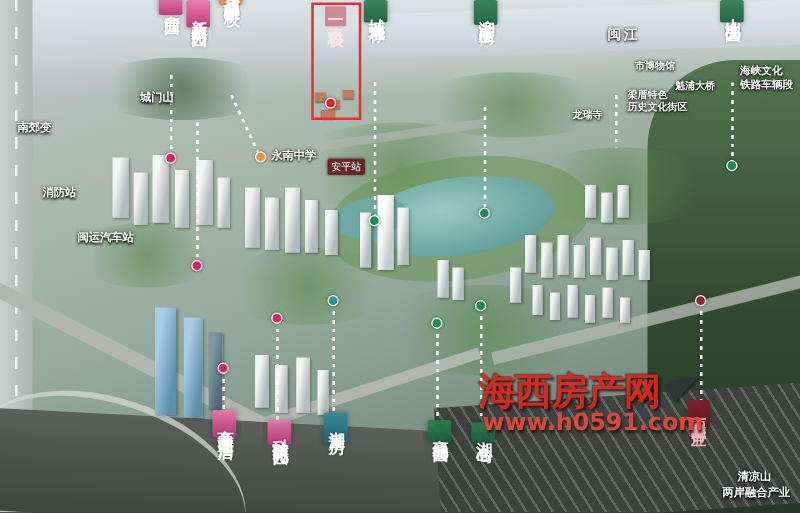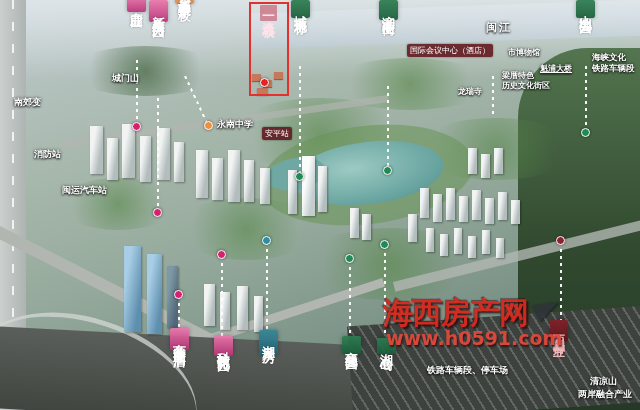--- a/index.html
+++ b/index.html
@@ -187,28 +187,26 @@
   <div class="vlabel t-darkred" style="left:550px;top:320px;">两岸融合产业</div>
 
   <div class="poi" style="left:486px;top:20px;font-size:11px;letter-spacing:2px;">闽江</div>
   <div class="poi" style="left:112px;top:72px;">城门山</div>
   <div class="poi" style="left:14px;top:96px;text-align:right;">南郊变</div>
   <div class="poi" style="left:34px;top:148px;">消防站</div>
   <div class="poi" style="left:62px;top:184px;">闽运汽车站</div>
   <div class="poi" style="left:217px;top:118px;">永南中学</div>
   <div class="poi poi-sm" style="left:508px;top:47px;">市博物馆</div>
   <div class="poi poi-sm poi2" style="left:502px;top:71px;"><span>梁厝特色</span><br><span>历史文化街区</span></div>
-  <div class="poi poi-sm" style="left:540px;top:63px;text-decoration:underline;">魁浦大桥</div>
+  <div class="poi poi-sm" style="left:540px;top:63px;">魁浦大桥</div>
   <div class="poi poi-sm" style="left:458px;top:86px;">龙瑞寺</div>
   <div class="poi poi2" style="left:592px;top:52px;font-size:8.5px;"><span>海峡文化</span><br><span>铁路车辆段</span></div>
-  <div class="poi" style="left:427px;top:364px;">铁路车辆段、停车场</div>
   <div class="poi" style="left:590px;top:375px;">清凉山</div>
   <div class="poi" style="left:578px;top:388px;">两岸融合产业</div>
 
-  <div class="tag" style="left:407px;top:44px;">国际会议中心（酒店）</div>
   <div class="tag" style="left:262px;top:127px;">安平站</div>
 
 
   <div class="wm-brand">海西房产网</div>
   <div class="wm-arrow"></div>
   <div class="wm-url">www.h0591.com</div>
 
 </div>
 
 </body></html>

